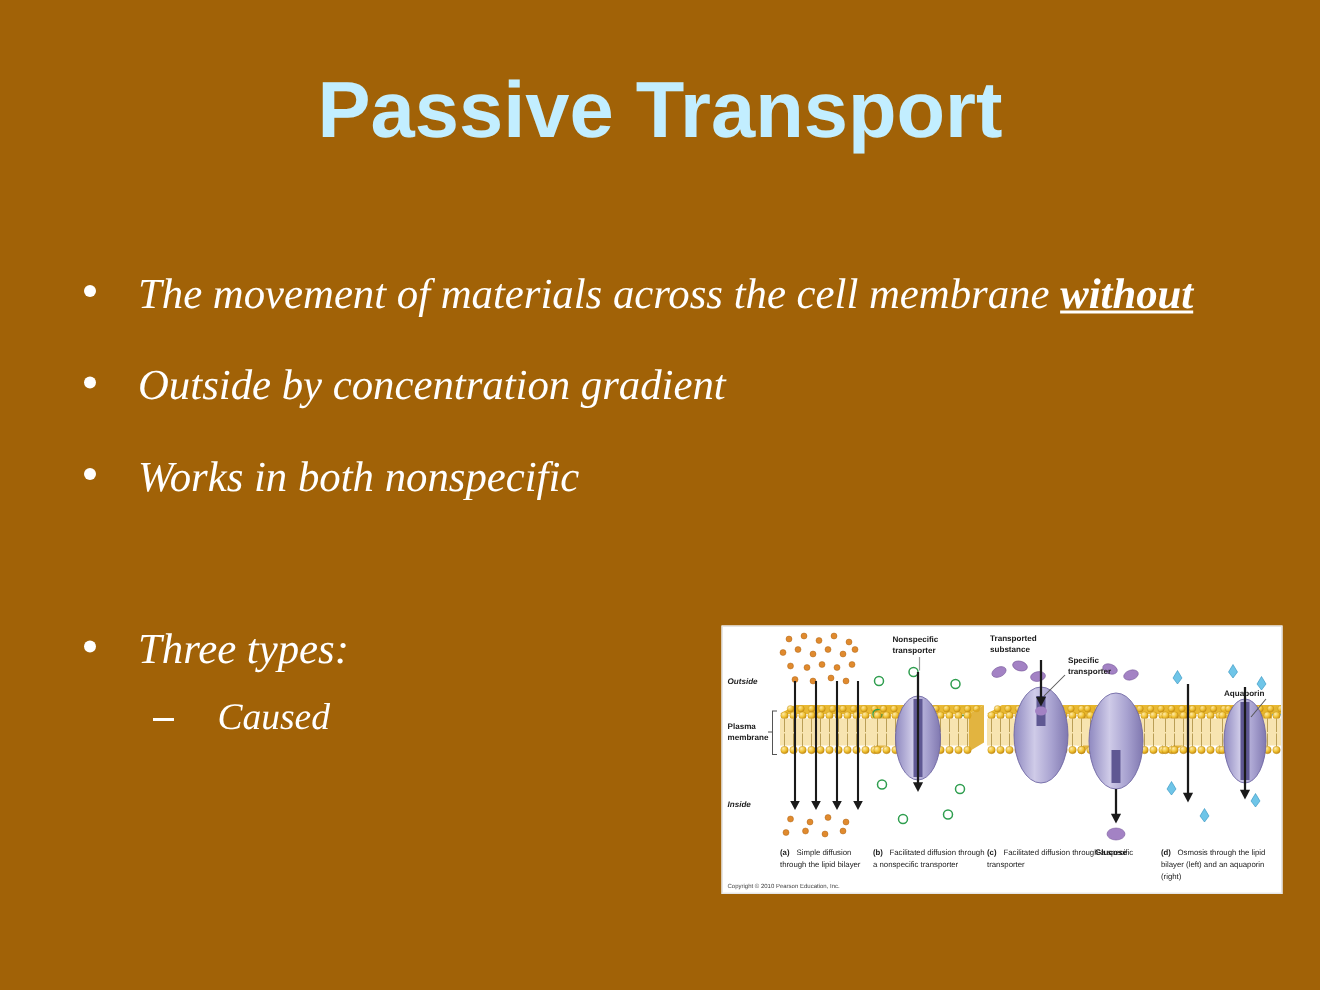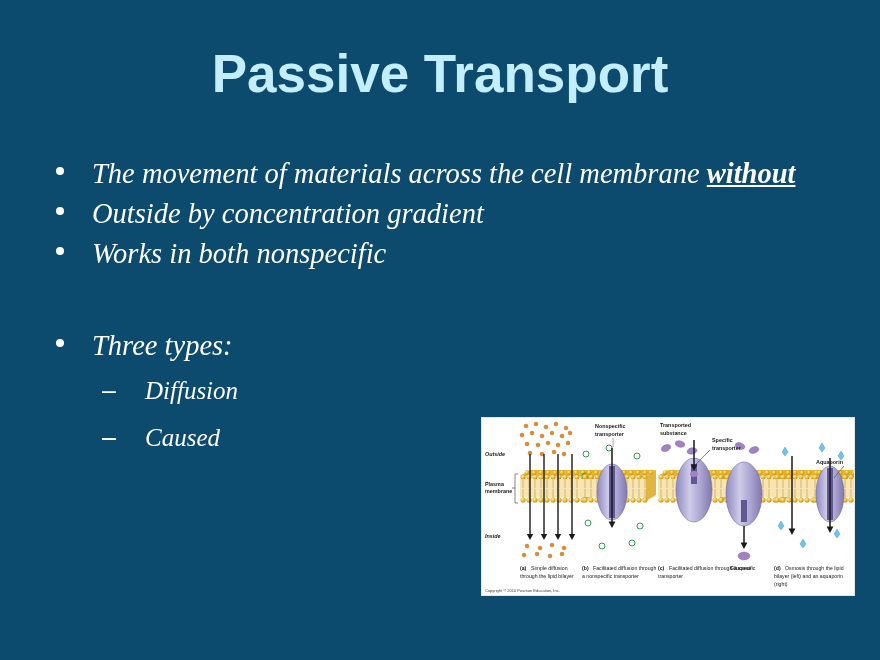--- a/index.html
+++ b/index.html
@@ -13,21 +13,21 @@
     font-family: "Liberation Serif", serif;
     overflow: hidden;
     position: relative;
   }
 
   #slide {
     position: absolute;
     left: 0; top: 0;
     width: 880px;
     height: 660px;
-    background: #0c4a6e;
+    background: #a16207;
   }
 
   
   #slide-title {
     position: absolute;
     left: 0;
     top: 46px;
     width: 880px;
     text-align: center;
     color: #c2eeff;
@@ -74,20 +74,21 @@
     width: 8px;
     height: 8px;
     border-radius: 50%;
     background: #ffffff;
     vertical-align: middle;
     margin-bottom: 4px;
   }
 
   .bullet-text {
     display: block;
+    margin-top: 23px;
   }
   .bullet-text .emph {
     font-weight: bold;
     text-decoration: underline;
     font-style: italic;
   }
 
   
   .sub-row {
     position: relative;
@@ -155,21 +156,20 @@
 
     <span class="spacer-row"></span>
 
     <div class="bullet-row">
       <span class="marker"><span class="dot"></span></span>
       <span class="bullet-text">Three types:</span>
     </div>
 
     <div class="sub-row">
       <span class="marker-dash">–</span>
-      <span>Diffusion</span>
     </div>
 
     <div class="sub-row">
       <span class="marker-dash">–</span>
     </div>
 
     <div class="sub-row">
       <span class="marker-dash">–</span>
       <span>Caused</span>
     </div>

